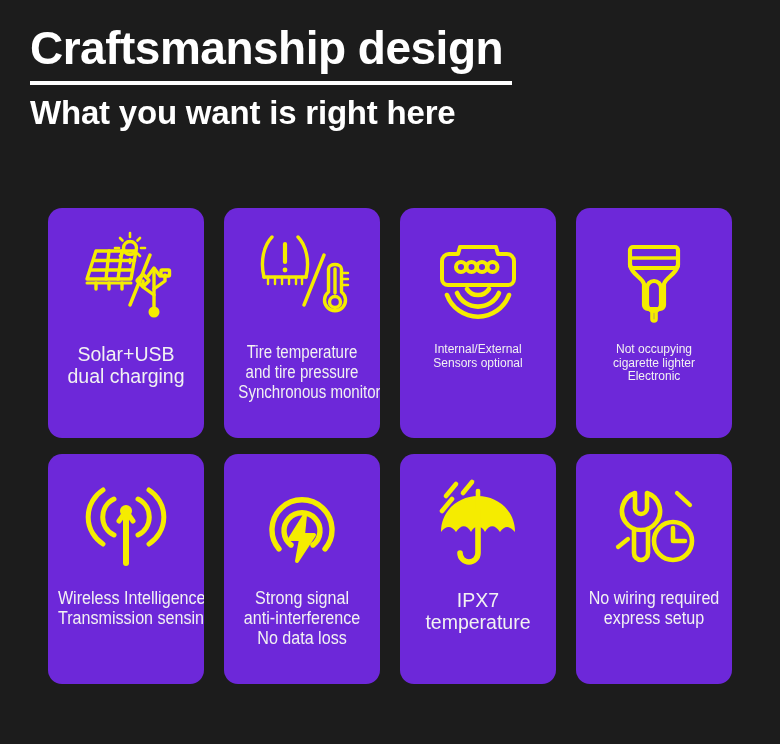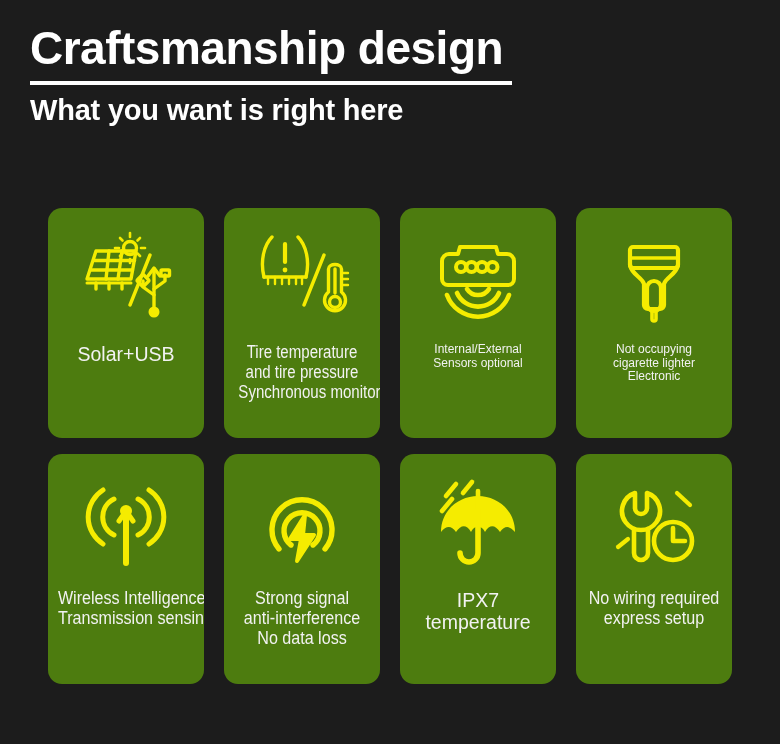--- a/index.html
+++ b/index.html
@@ -15,35 +15,35 @@
   .header { position: absolute; left: 30px; top: 24px; width: 700px; }
   .title {
     font-size: 46px; font-weight: 700; color: #ffffff;
     letter-spacing: -0.5px; line-height: 1.05; white-space: nowrap;
   }
   .title-rule {
     width: 482px; height: 4px; background: #ffffff;
     margin-top: 9px; margin-bottom: 9px;
   }
   .subtitle {
-    font-size: 29px; font-weight: 700; color: #ffffff;
+    font-size: 33px; font-weight: 700; color: #ffffff;
     letter-spacing: -0.2px; white-space: nowrap;
   }
 
   
   .grid {
     position: absolute; left: 48px; top: 208px;
     width: 684px;
     display: grid;
     grid-template-columns: repeat(4, 156px);
     grid-template-rows: 230px 230px;
     column-gap: 20px; row-gap: 16px;
   }
   .card {
-    background: #4d7c0f;
+    background: #6d28d9;
     border-radius: 14px;
     position: relative;
     display: flex;
     flex-direction: column;
     align-items: center;
     overflow: hidden;
   }
   .icon-wrap {
     height: 135px;
     width: 100%;
@@ -121,20 +121,21 @@
           <path d="M74 45 L80 37 L86 45" fill="none"></path>
           <path d="M80 58 L91 50 L91 44"></path>
           <rect x="87" y="39" width="8.5" height="6" rx="1"></rect>
           <path d="M80 64 L69 56 L69 50"></path>
           <rect x="64.5" y="45" width="9" height="9" rx="1.5" transform="rotate(45 69 49.5)"></rect>
           <circle cx="80" cy="81" r="5.5" fill="#F5EC00" stroke="none"></circle>
         </svg>
       </div>
       <div class="caption cap-lg">
         <span class="ln">Solar+USB</span>
+        <span class="ln">dual charging</span>
       </div>
     </div>
 
     <div class="card">
       <div class="icon-wrap">
         <svg width="104" height="96" viewBox="0 0 104 96" fill="none" stroke="#F5EC00" stroke-width="3.4" stroke-linecap="round" stroke-linejoin="round">
 
           <path d="M14 46 C10 30 14 14 22 6"></path>
           <path d="M56 46 C60 30 56 14 48 6"></path>
           <path d="M14 46 L56 46"></path>

